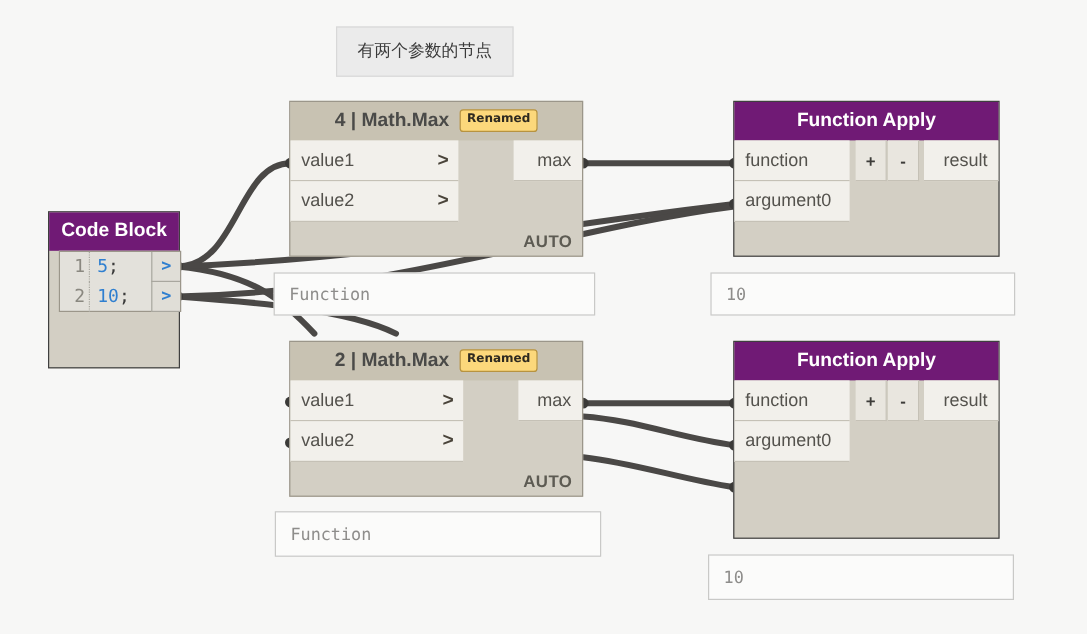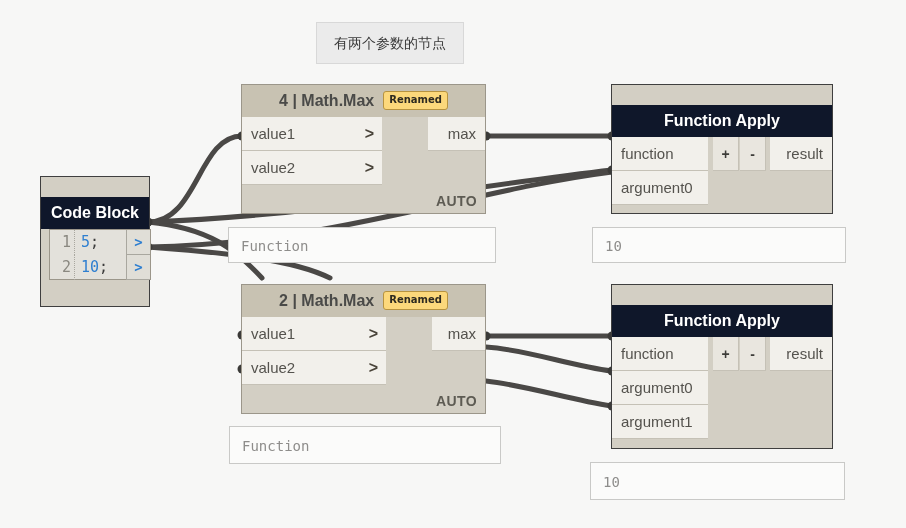--- a/index.html
+++ b/index.html
@@ -54,23 +54,22 @@
     font-size: 16px;
     font-weight: bold;
     color: #4a4a48;
     background: #c8c2b2;
     box-sizing: border-box;
     position: relative;
     white-space: nowrap;
     padding: 0 10px;
   }
   .node.dark .node-header {
-    background: #0f172a;
+    background: #701a75;
     color: #ffffff;
-    margin-top: 20px;
   }
   .node-body {
     position: relative;
   }
   .badge-renamed {
     display: inline-block;
     background: #fcd87b;
     border: 1px solid #b79340;
     border-radius: 3px;
     color: #2e2a20;
@@ -229,21 +228,21 @@
       <circle cx="242" cy="369" r="4.5"></circle>
       <circle cx="486" cy="336" r="4.5"></circle>
       <circle cx="612" cy="336" r="4.5"></circle>
       <circle cx="612" cy="371" r="4.5"></circle>
       <circle cx="612" cy="406" r="4.5"></circle>
       <circle cx="148" cy="222" r="4.5"></circle>
       <circle cx="148" cy="247" r="4.5"></circle>
     </g>
   </svg>
 
-  <div class="note" style="left:280px; top:22px;margin-left:36px;">
+  <div class="note" style="left:280px; top:22px;">
     <span>有两个参数的节点</span>
   </div>
 
   <div class="node dark" style="left:40px; top:176px; width:110px; height:131px; z-index:7;">
     <div class="node-header" style="height:32px; line-height:32px;">
       <span>Code Block</span>
     </div>
     <div class="node-body" style="height:79px;">
       <div class="cb-code" style="left:8px; top:0; width:102px; height:51px;">
         <div class="cb-line">
@@ -330,23 +329,20 @@
     <div class="node-header">
       <span>Function Apply</span>
     </div>
     <div class="node-body" style="height:131px;">
       <div class="port in" style="top:0; width:96px;">
         <span>function</span>
       </div>
       <div class="port in" style="top:34px; width:96px;">
         <span>argument0</span>
       </div>
-      <div class="port in" style="top:68px; width:96px;">
-        <span>argument1</span>
-      </div>
       <div class="plusminus" style="left:101px;">+</div>
       <div class="plusminus" style="left:128px;">-</div>
       <div class="port out" style="top:0; width:62px;">
         <span>result</span>
       </div>
     </div>
   </div>
   <div class="preview" style="left:590px; top:462px; width:255px; height:38px; line-height:38px;">
     <span>10</span>
   </div>

